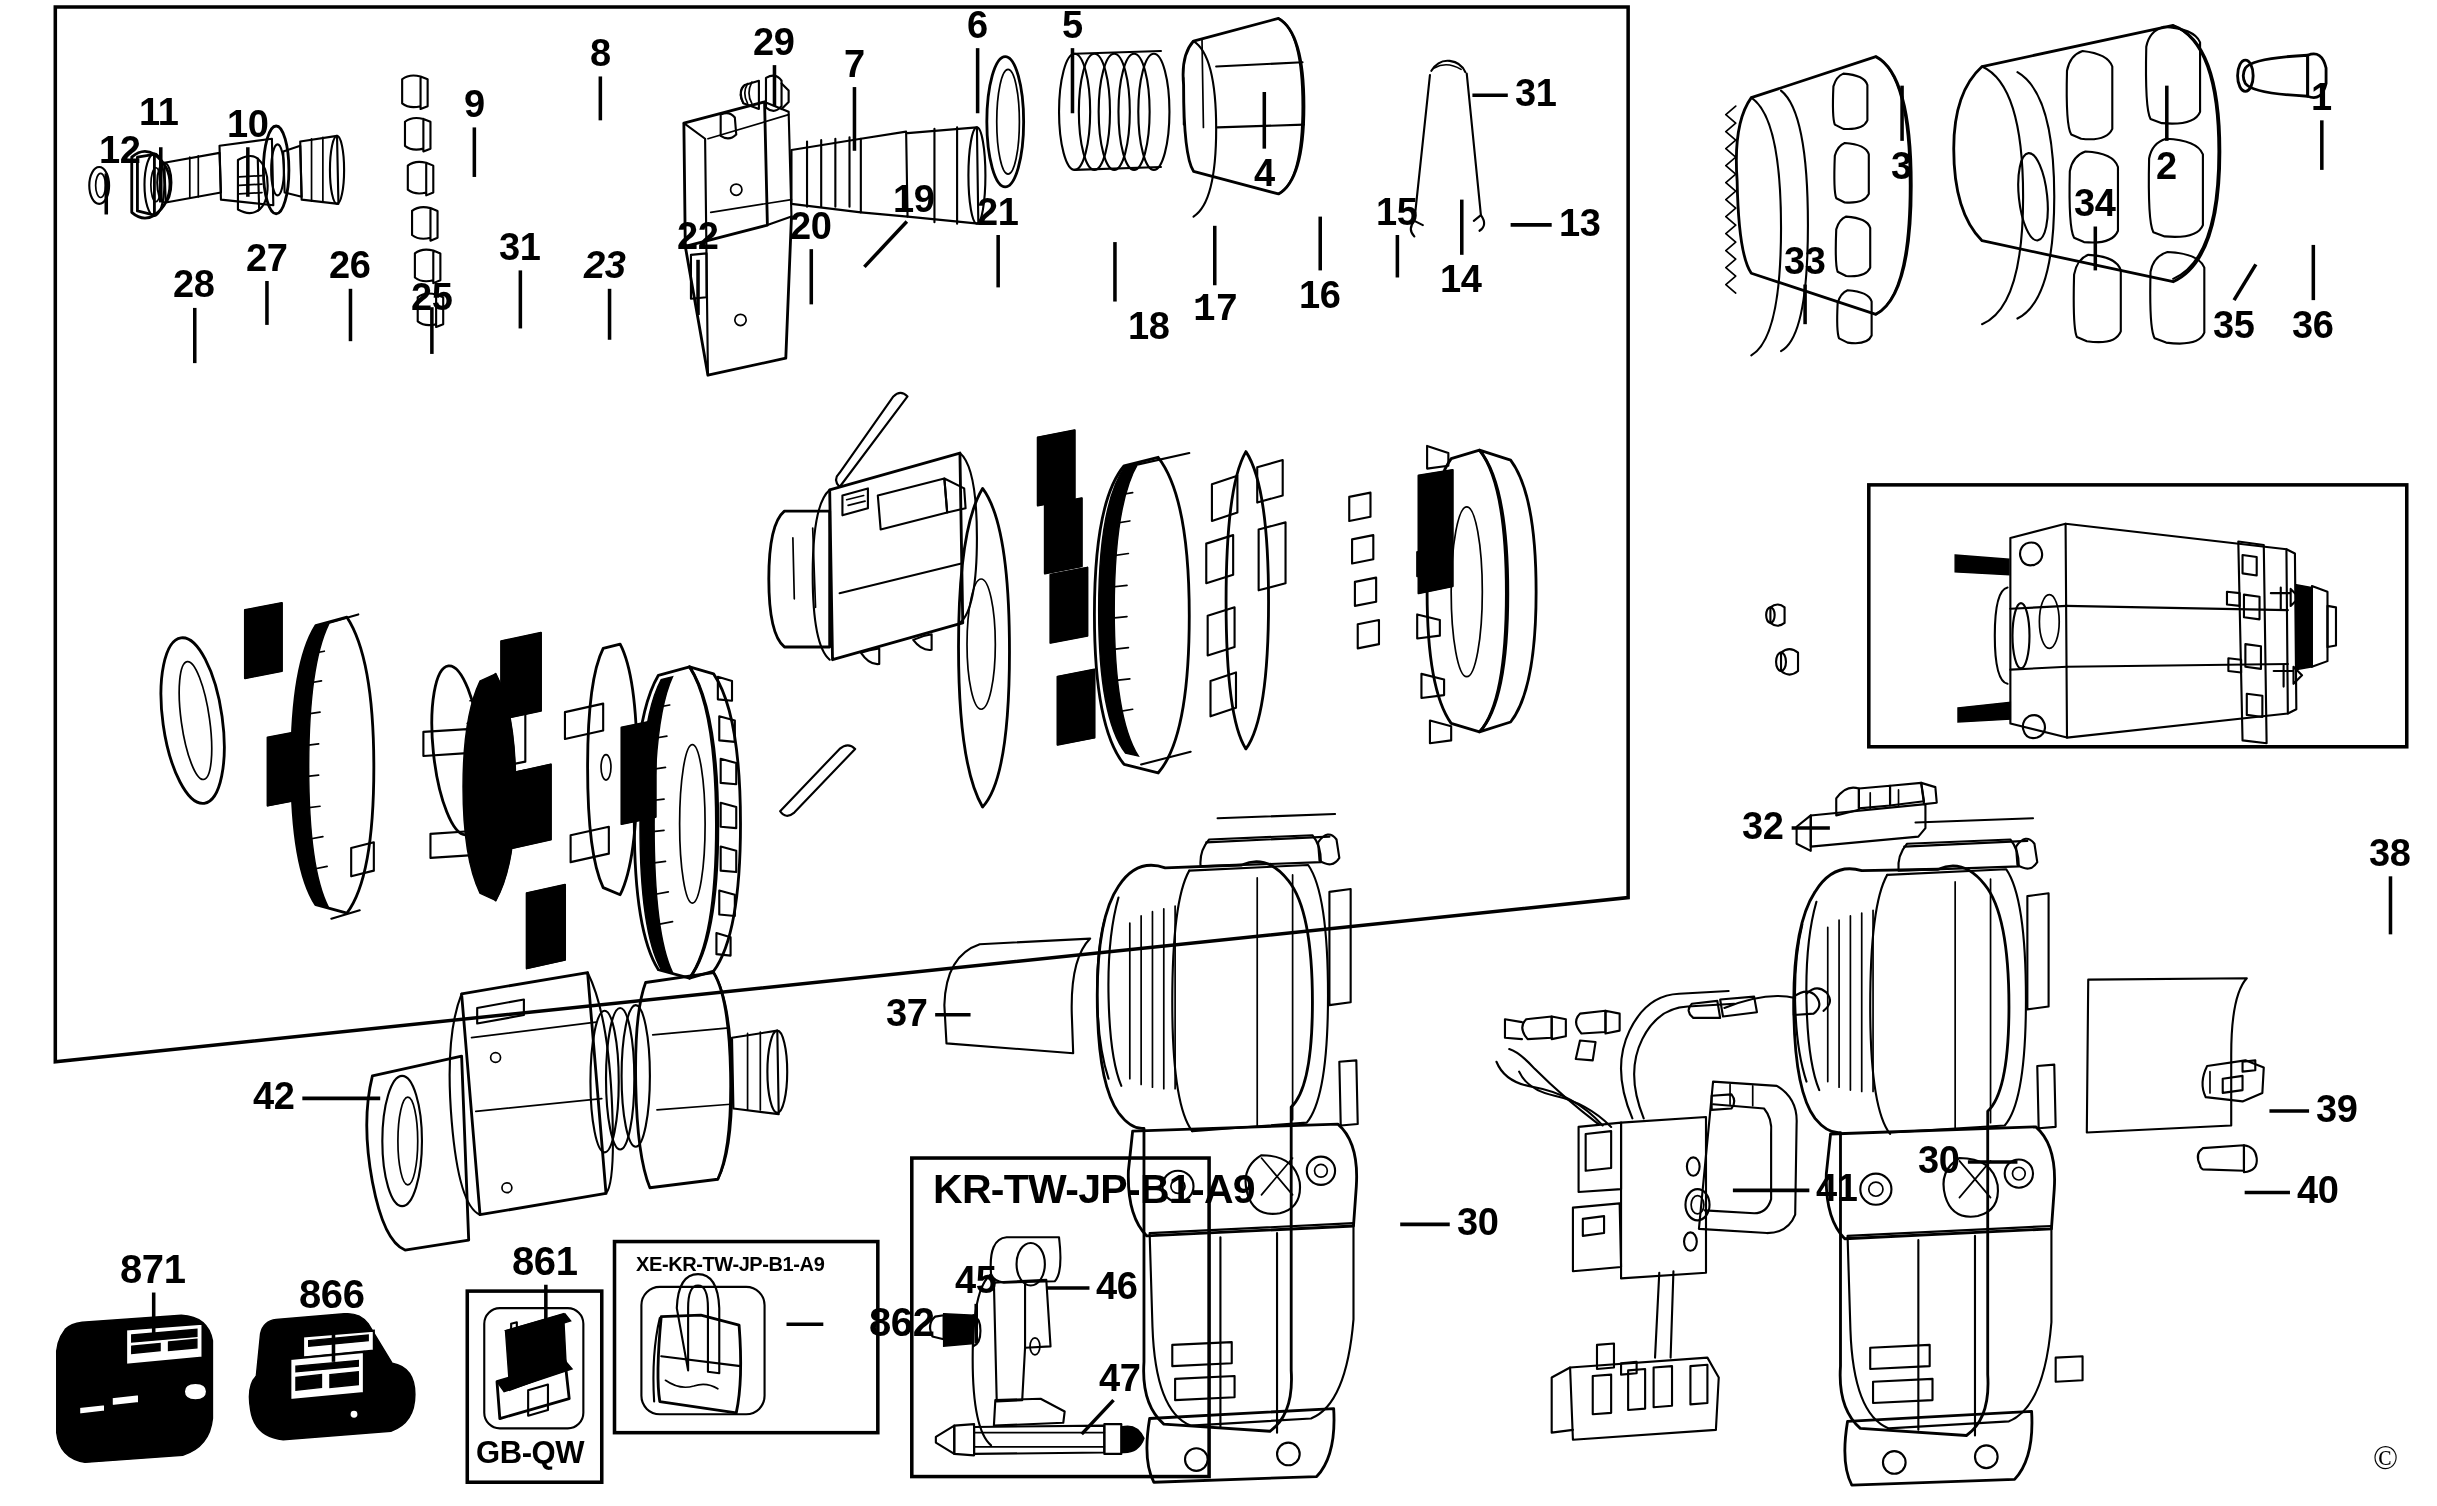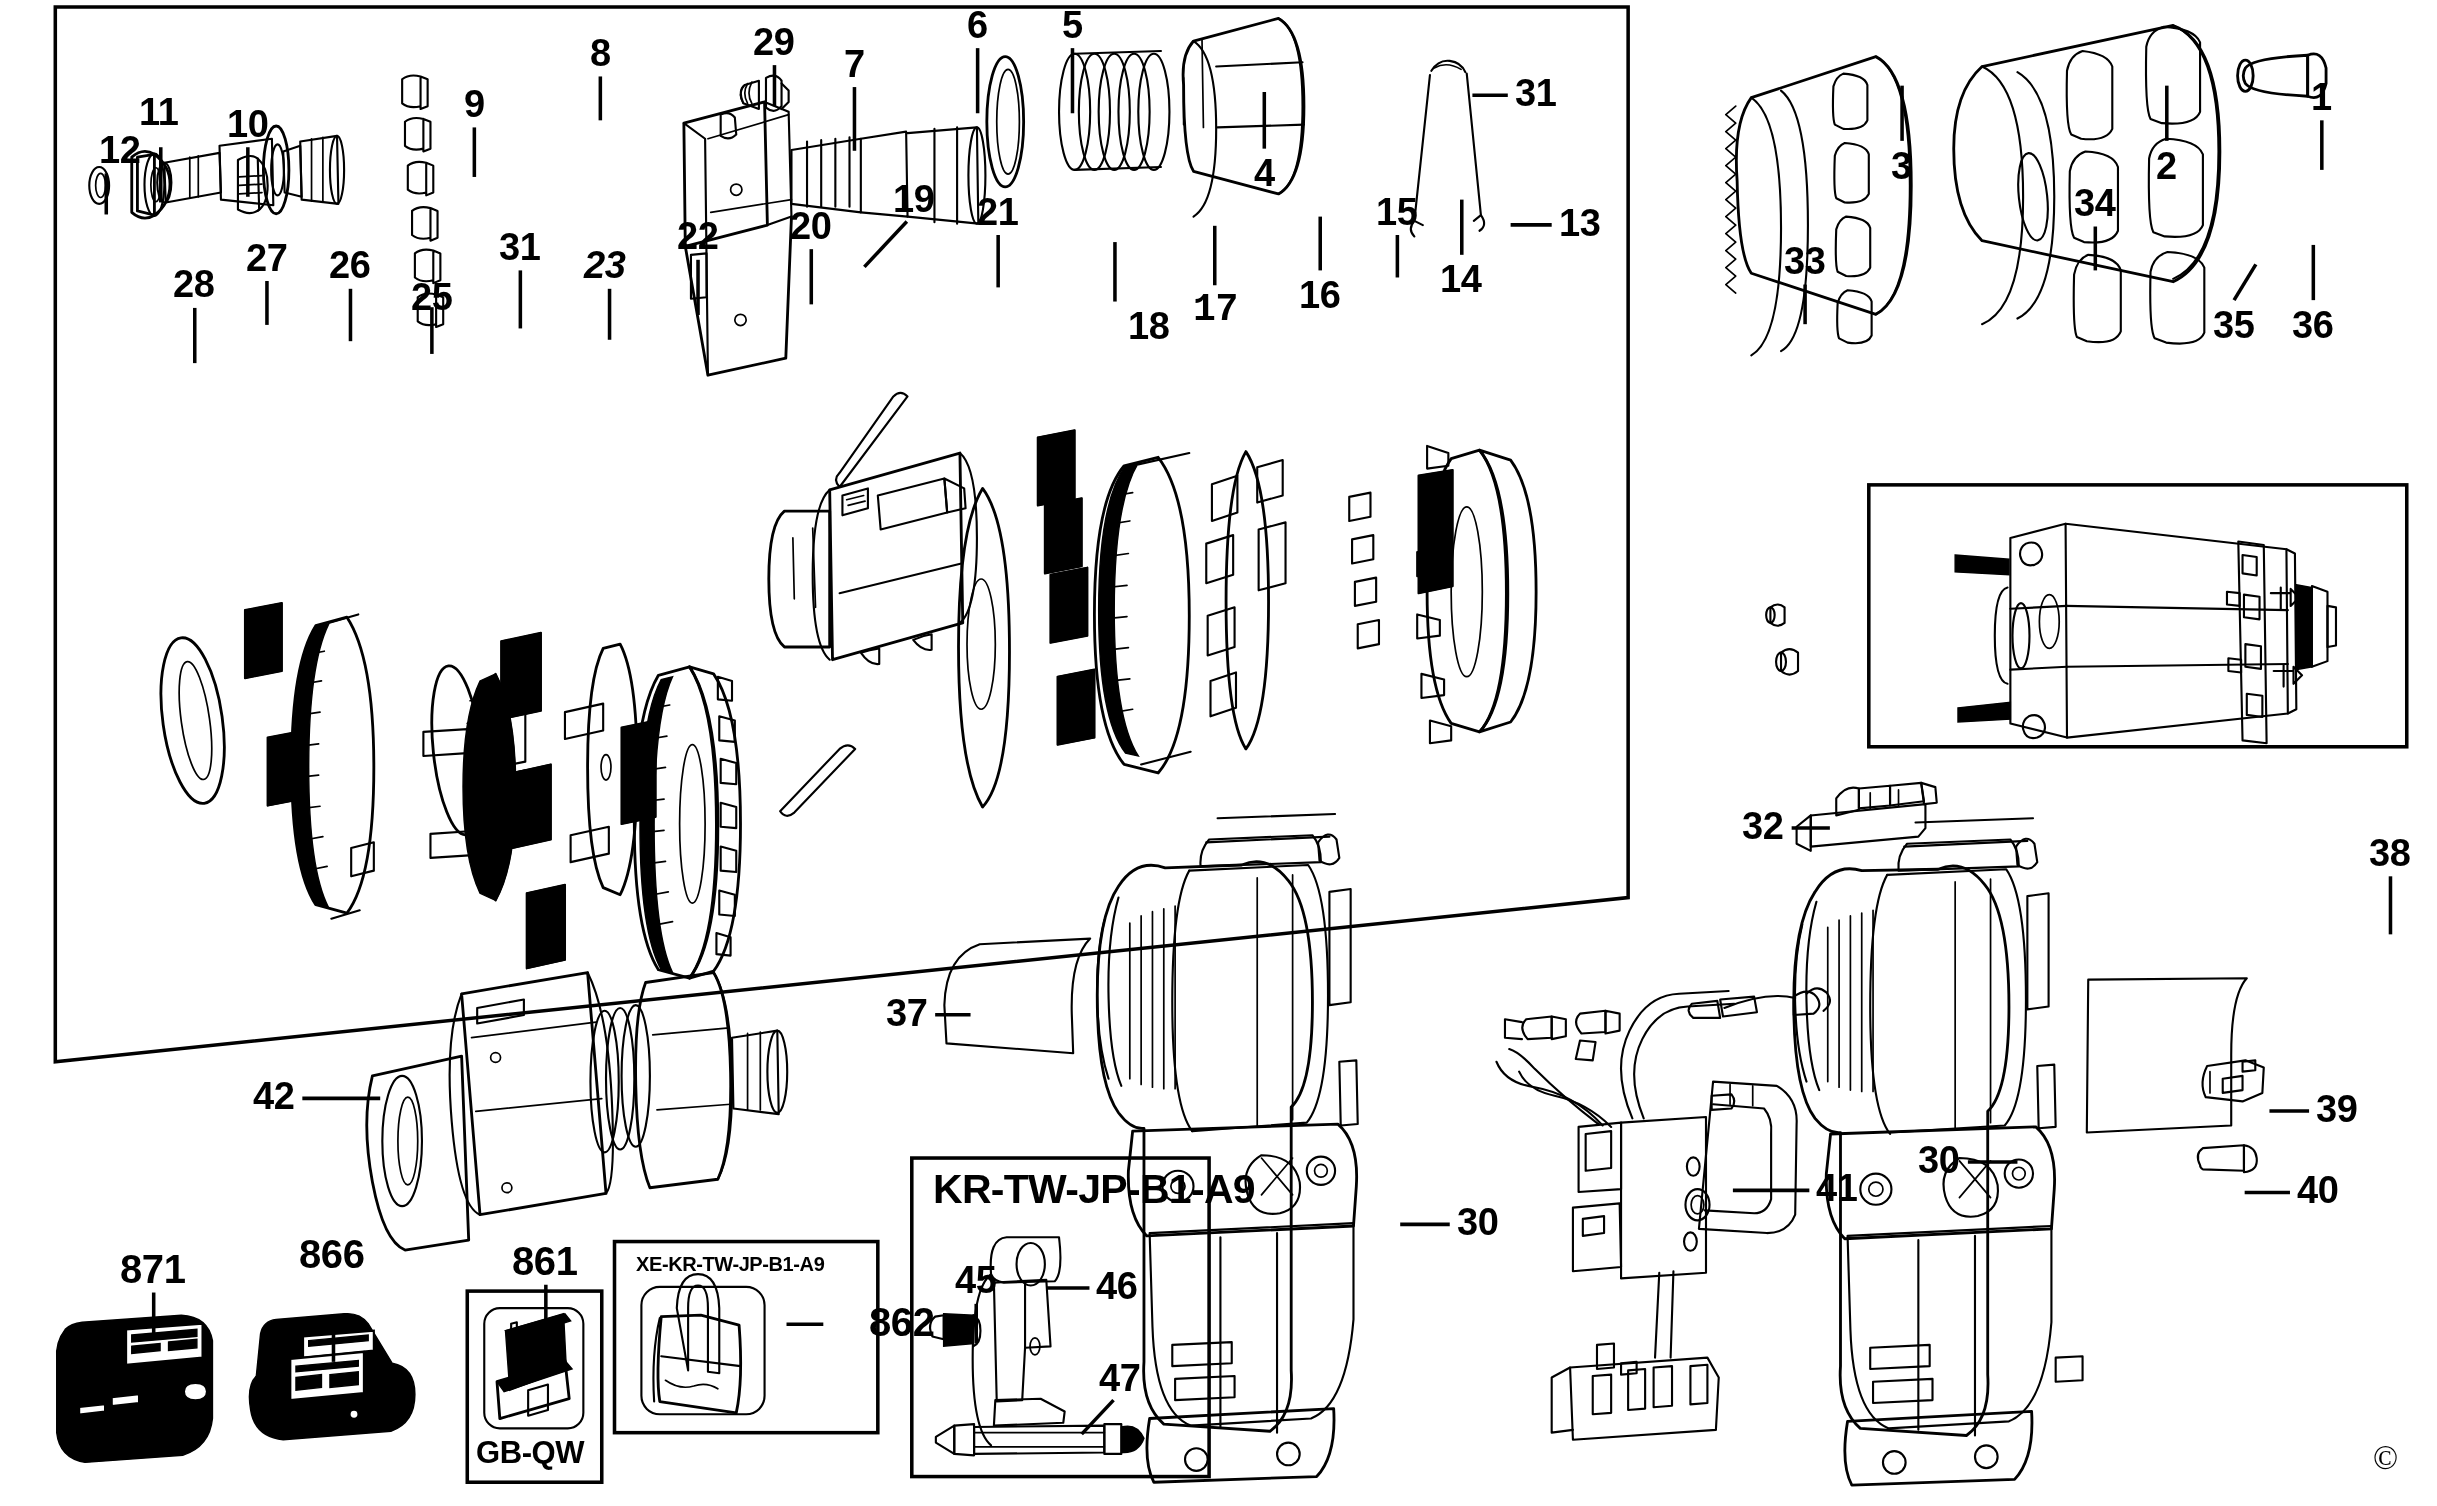--- a/index.html
+++ b/index.html
@@ -866,21 +866,21 @@
       <div class="callout cal-n" style="left: 2297px; top: 1171px;">40</div>
       <div class="callout cal-n" style="left: 1816px; top: 1169px;">41</div>
       <div class="callout cal-n" style="left: 253px; top: 1077px;">42</div>
       <div class="callout cal-n" style="left: 1457px; top: 1203px;">30</div>
       <div class="callout cal-n" style="left: 1918px; top: 1141px;">30</div>
       <div class="callout cal-n" style="left: 955px; top: 1261px;">45</div>
       <div class="callout cal-n" style="left: 1096px; top: 1267px;">46</div>
       <div class="callout cal-n" style="left: 1099px; top: 1359px;">47</div>
       <div class="callout cal-big" style="left: 512px; top: 1241px;">861</div>
       <div class="callout cal-big" style="left: 830px; top: 1302px; margin-left: 39px;">862</div>
-      <div class="callout cal-big" style="left: 299px; top: 1234px; text-align: right;">866</div>
+      <div class="callout cal-big" style="left: 299px; top: 1274px; text-align: right;">866</div>
       <div class="callout cal-big" style="left: 120px; top: 1249px;">871</div>
     </div>
 
   <div class="boxlabel bl-lg" style="left:933px;top:1169px;">KR-TW-JP-B1-A9</div>
   <div class="boxlabel bl-md" style="left:636px;top:1254px;">XE-KR-TW-JP-B1-A9</div>
   <div class="boxlabel bl-sm" style="left:476px;top:1437px;">GB-QW</div>
 
   <div class="copyr" style="left:2373px;top:1440px;">©</div>
 
 </div>

